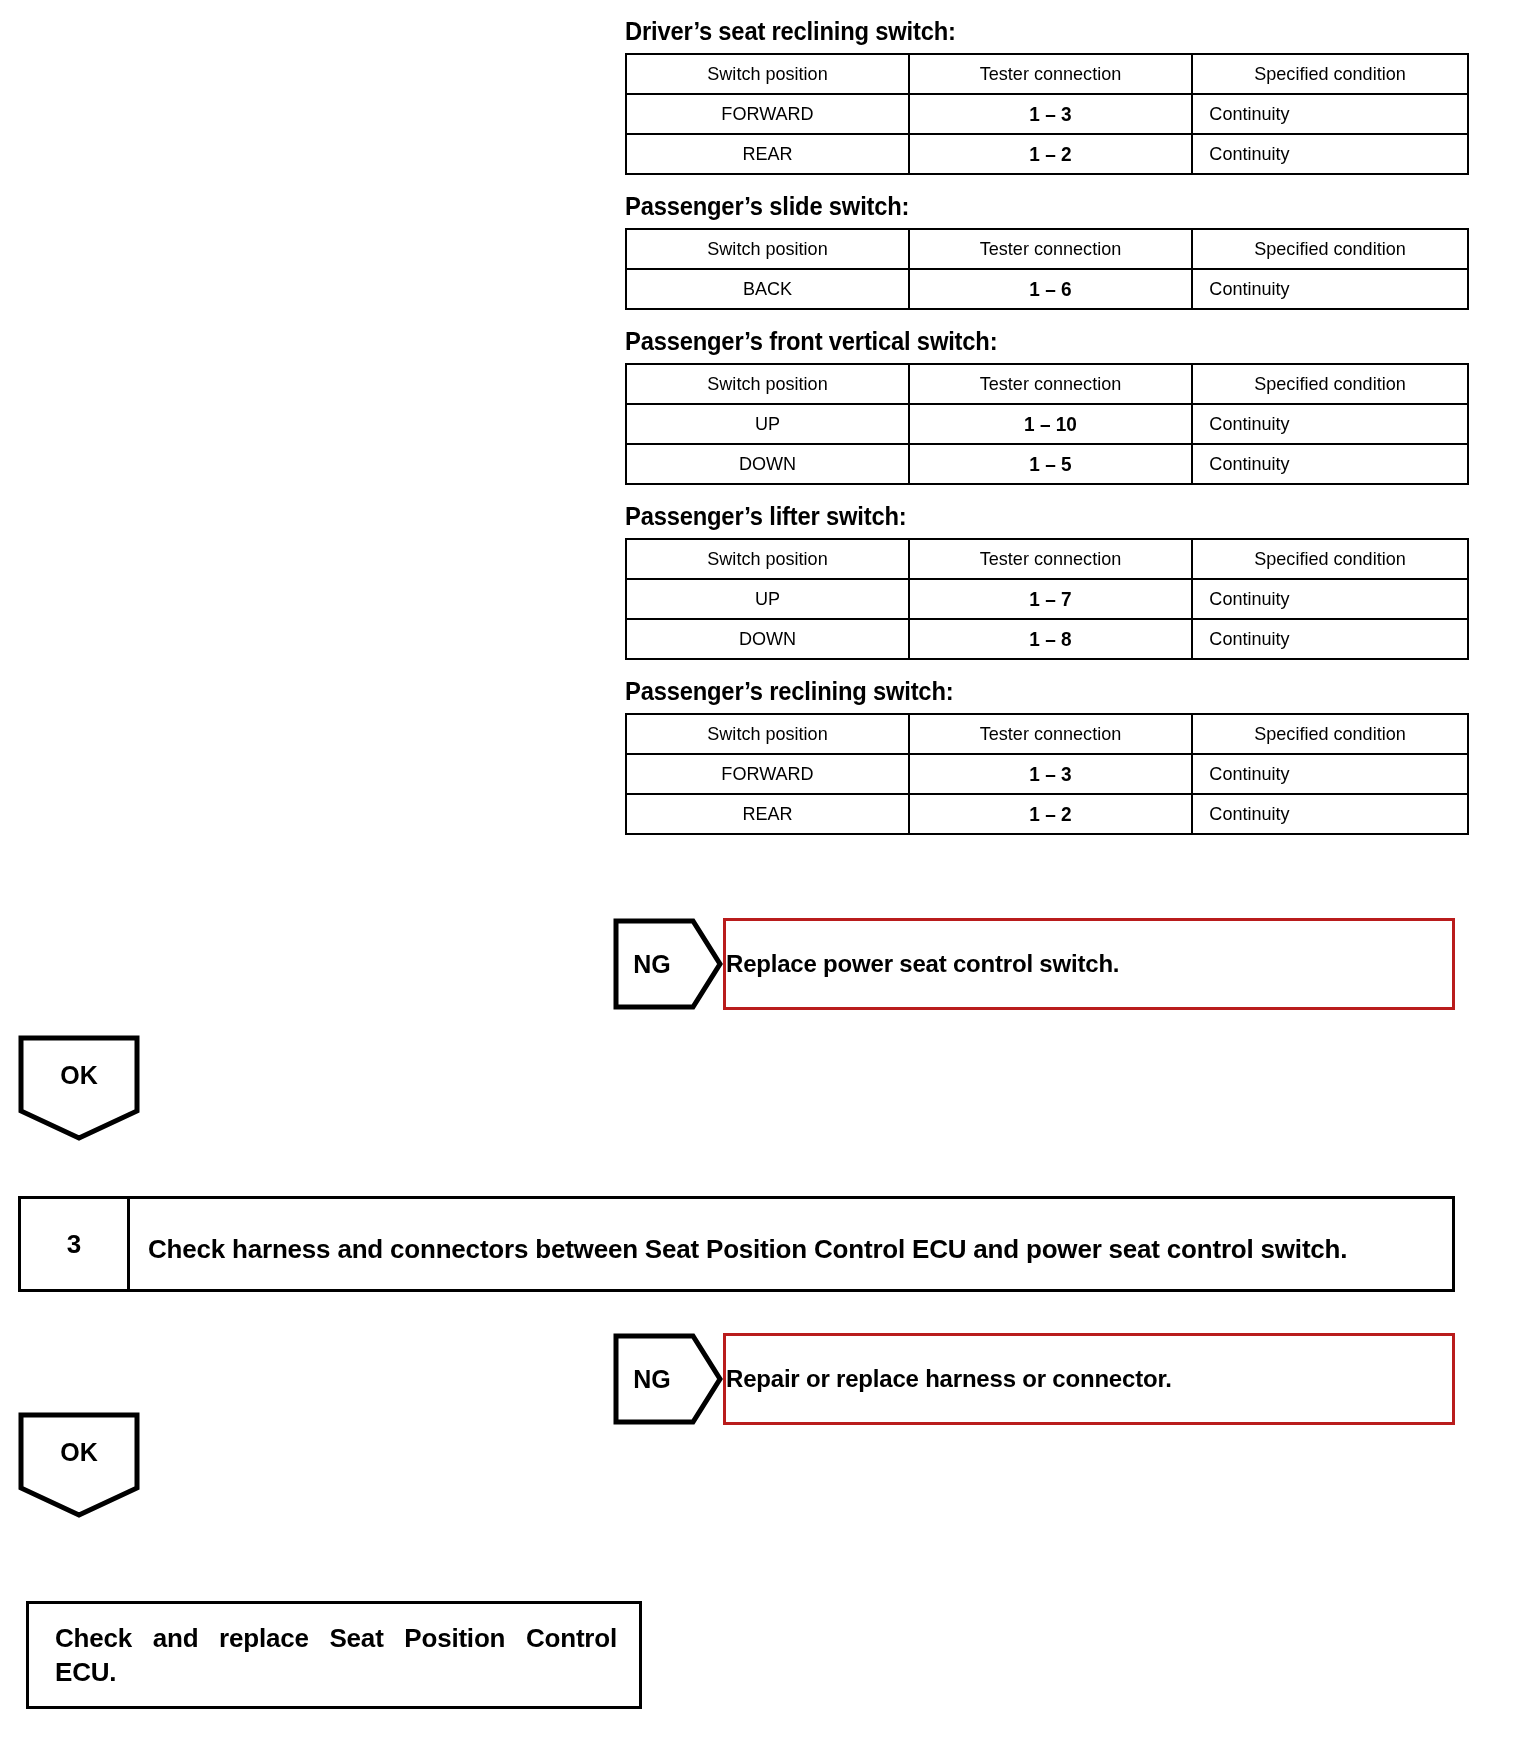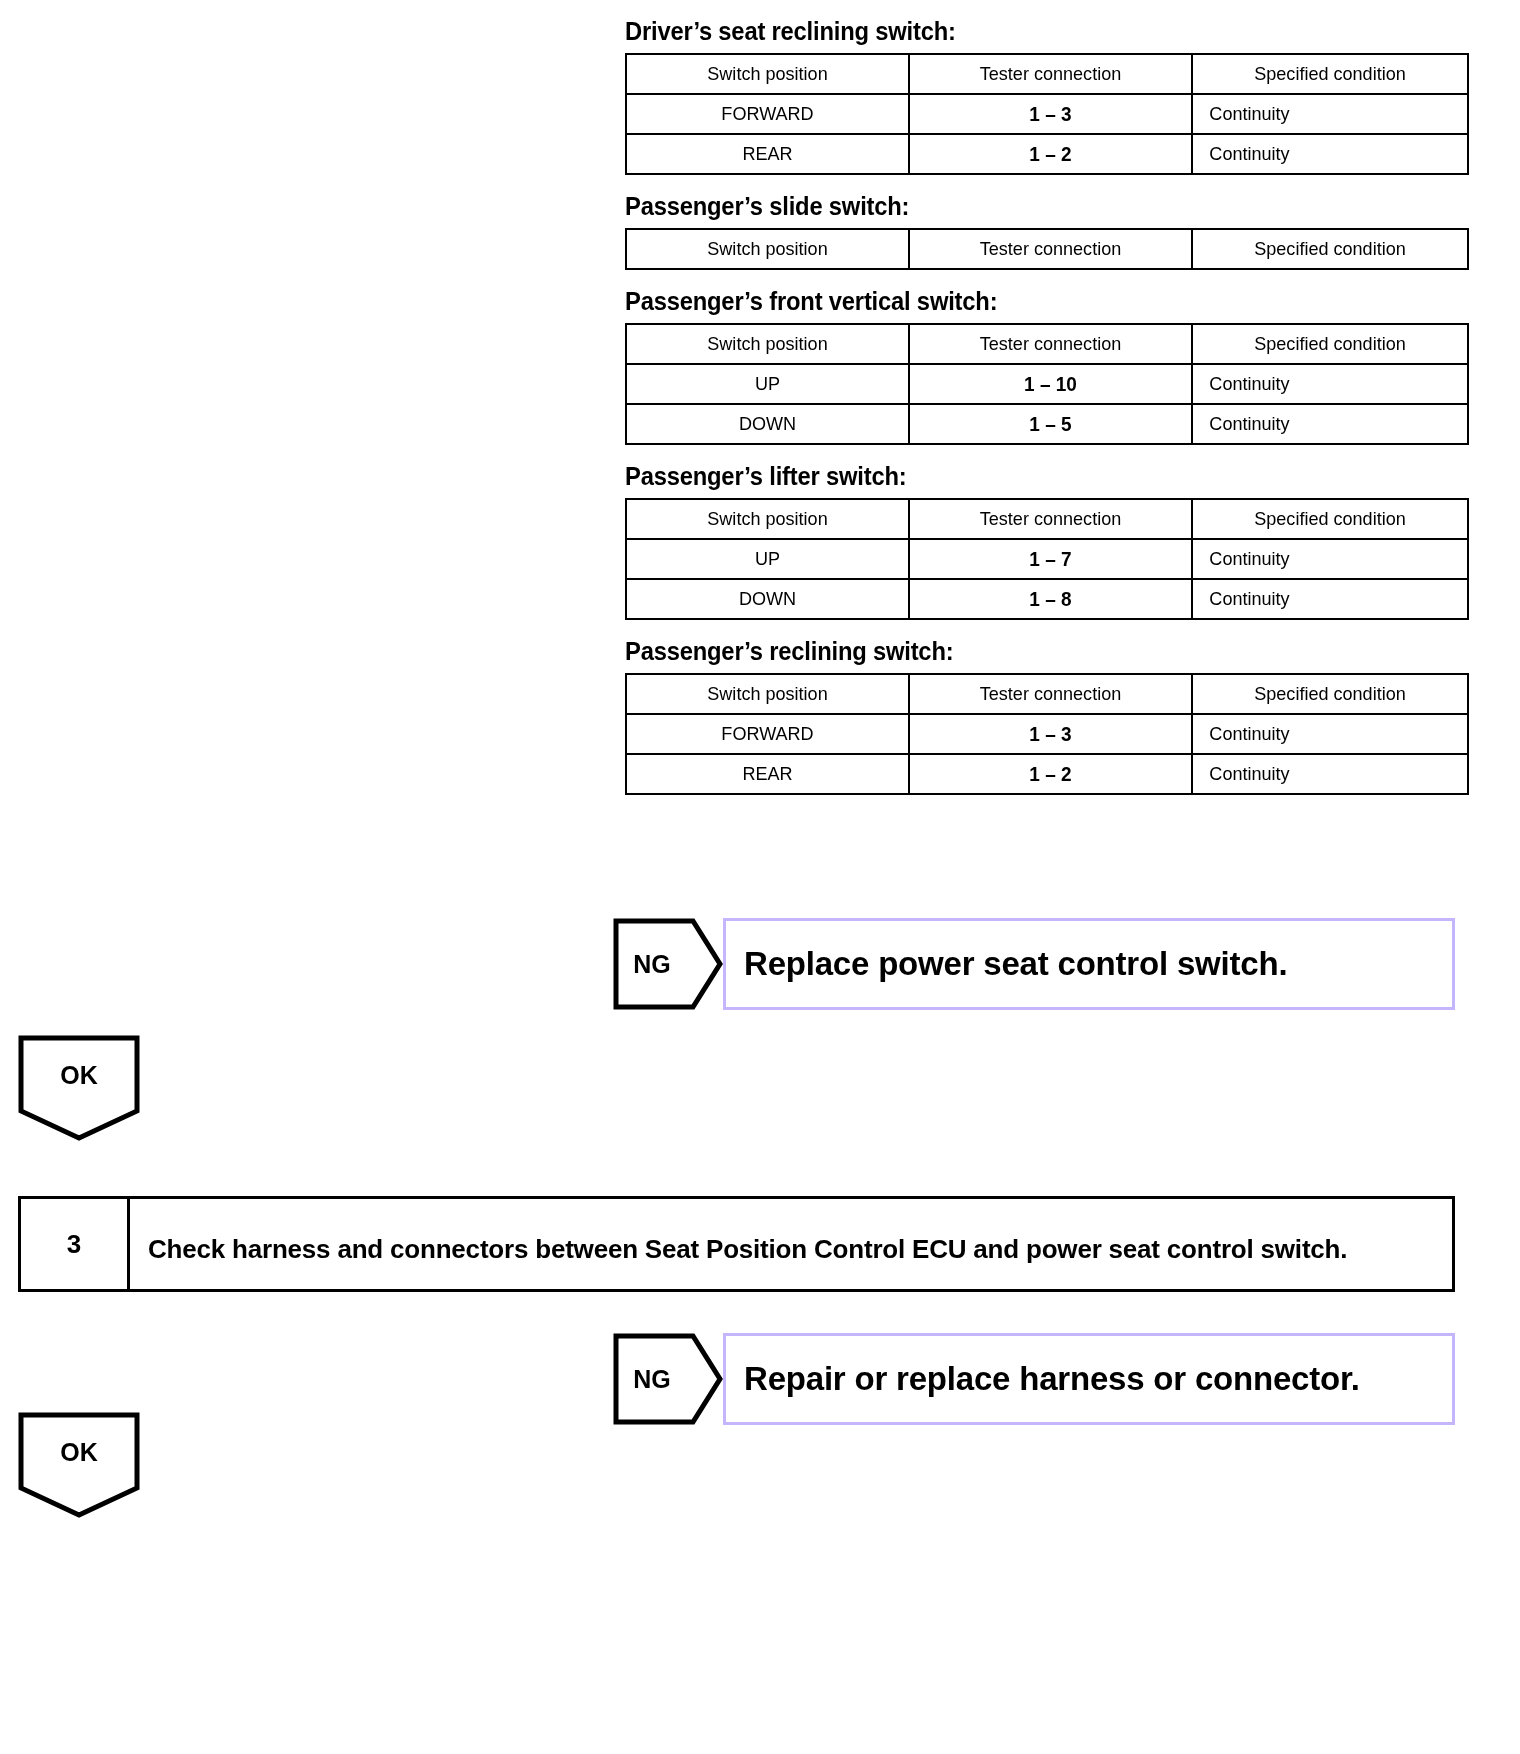--- a/index.html
+++ b/index.html
@@ -75,26 +75,25 @@
   }
   .ng-flag svg{display:block;width:110px;height:92px;}
   .ng-flag .ng-text{
     position:absolute;
     left:0;top:0;width:78px;height:92px;
     display:flex;align-items:center;justify-content:center;
     font-size:25px;font-weight:bold;
     letter-spacing:0px;
   }
   .action-box{
-    border:3px solid #c4b5fd;
+    border:3px solid #b91c1c;
     flex:1 1 auto;
     display:flex;
     align-items:center;
-    padding-left:18px;
-    font-size:33px;
+    font-size:24px;
     font-weight:bold;
     letter-spacing:-0.2px;
     box-sizing:border-box;
   }
 
   
   .ok-flag{
     position:absolute;
     width:122px;
     height:106px;
@@ -196,20 +195,25 @@
             <col class="c3">
           </colgroup>
         <thead>
           <tr>
             <th>Switch position</th>
             <th>Tester connection</th>
             <th>Specified condition</th>
           </tr>
         </thead>
         <tbody>
+          <tr>
+            <td class="pos">BACK</td>
+            <td class="conn">1 – 6</td>
+            <td class="cond">Continuity</td>
+          </tr>
         </tbody>
       </table>
     </div>
 
     <div class="test-block">
       <div class="test-heading">Passenger’s front vertical switch:</div>
       <table class="spec">
         <colgroup>
             <col class="c1">
             <col class="c2">
@@ -331,14 +335,17 @@
     <div class="action-box">Repair or replace harness or connector.</div>
   </div>
 
   <div class="ok-flag" style="left:18px; top:1412px;">
     <svg viewBox="0 0 122 106" xmlns="http://www.w3.org/2000/svg">
       <polygon points="3,3 119,3 119,76 61,103 3,76" fill="#ffffff" stroke="#000000" stroke-width="5" stroke-linejoin="miter"></polygon>
     </svg>
     <div class="ok-text">OK</div>
   </div>
 
+  <div class="final-box" style="left:26px; top:1601px; width:616px; height:108px;">
+    <div class="final-text">Check and replace Seat Position Control ECU.</div>
+  </div>
 
 </div>
 
 </body></html>

